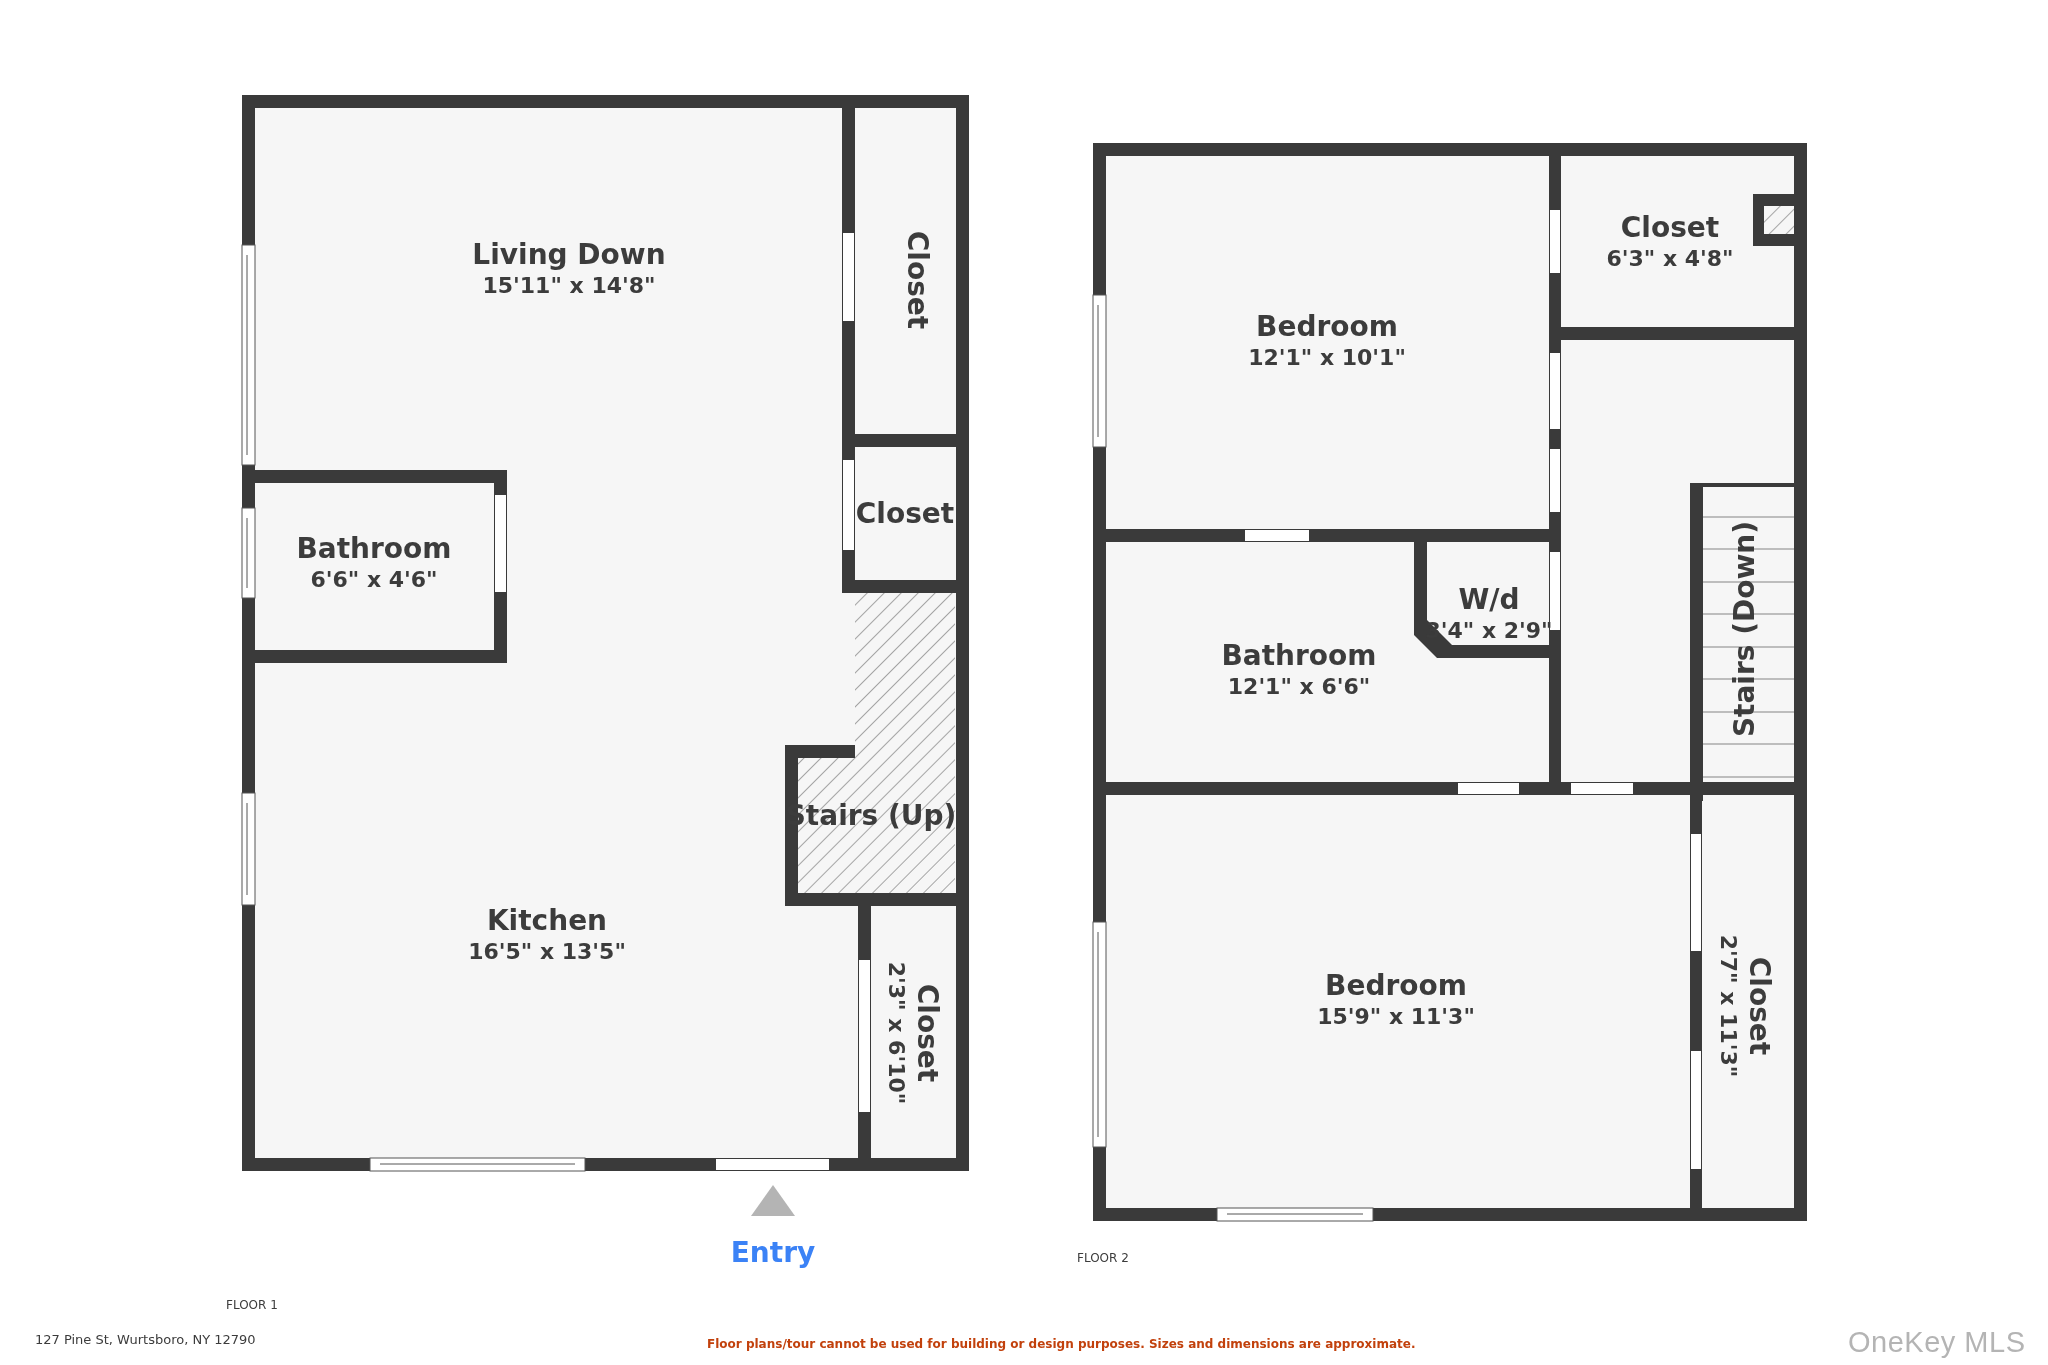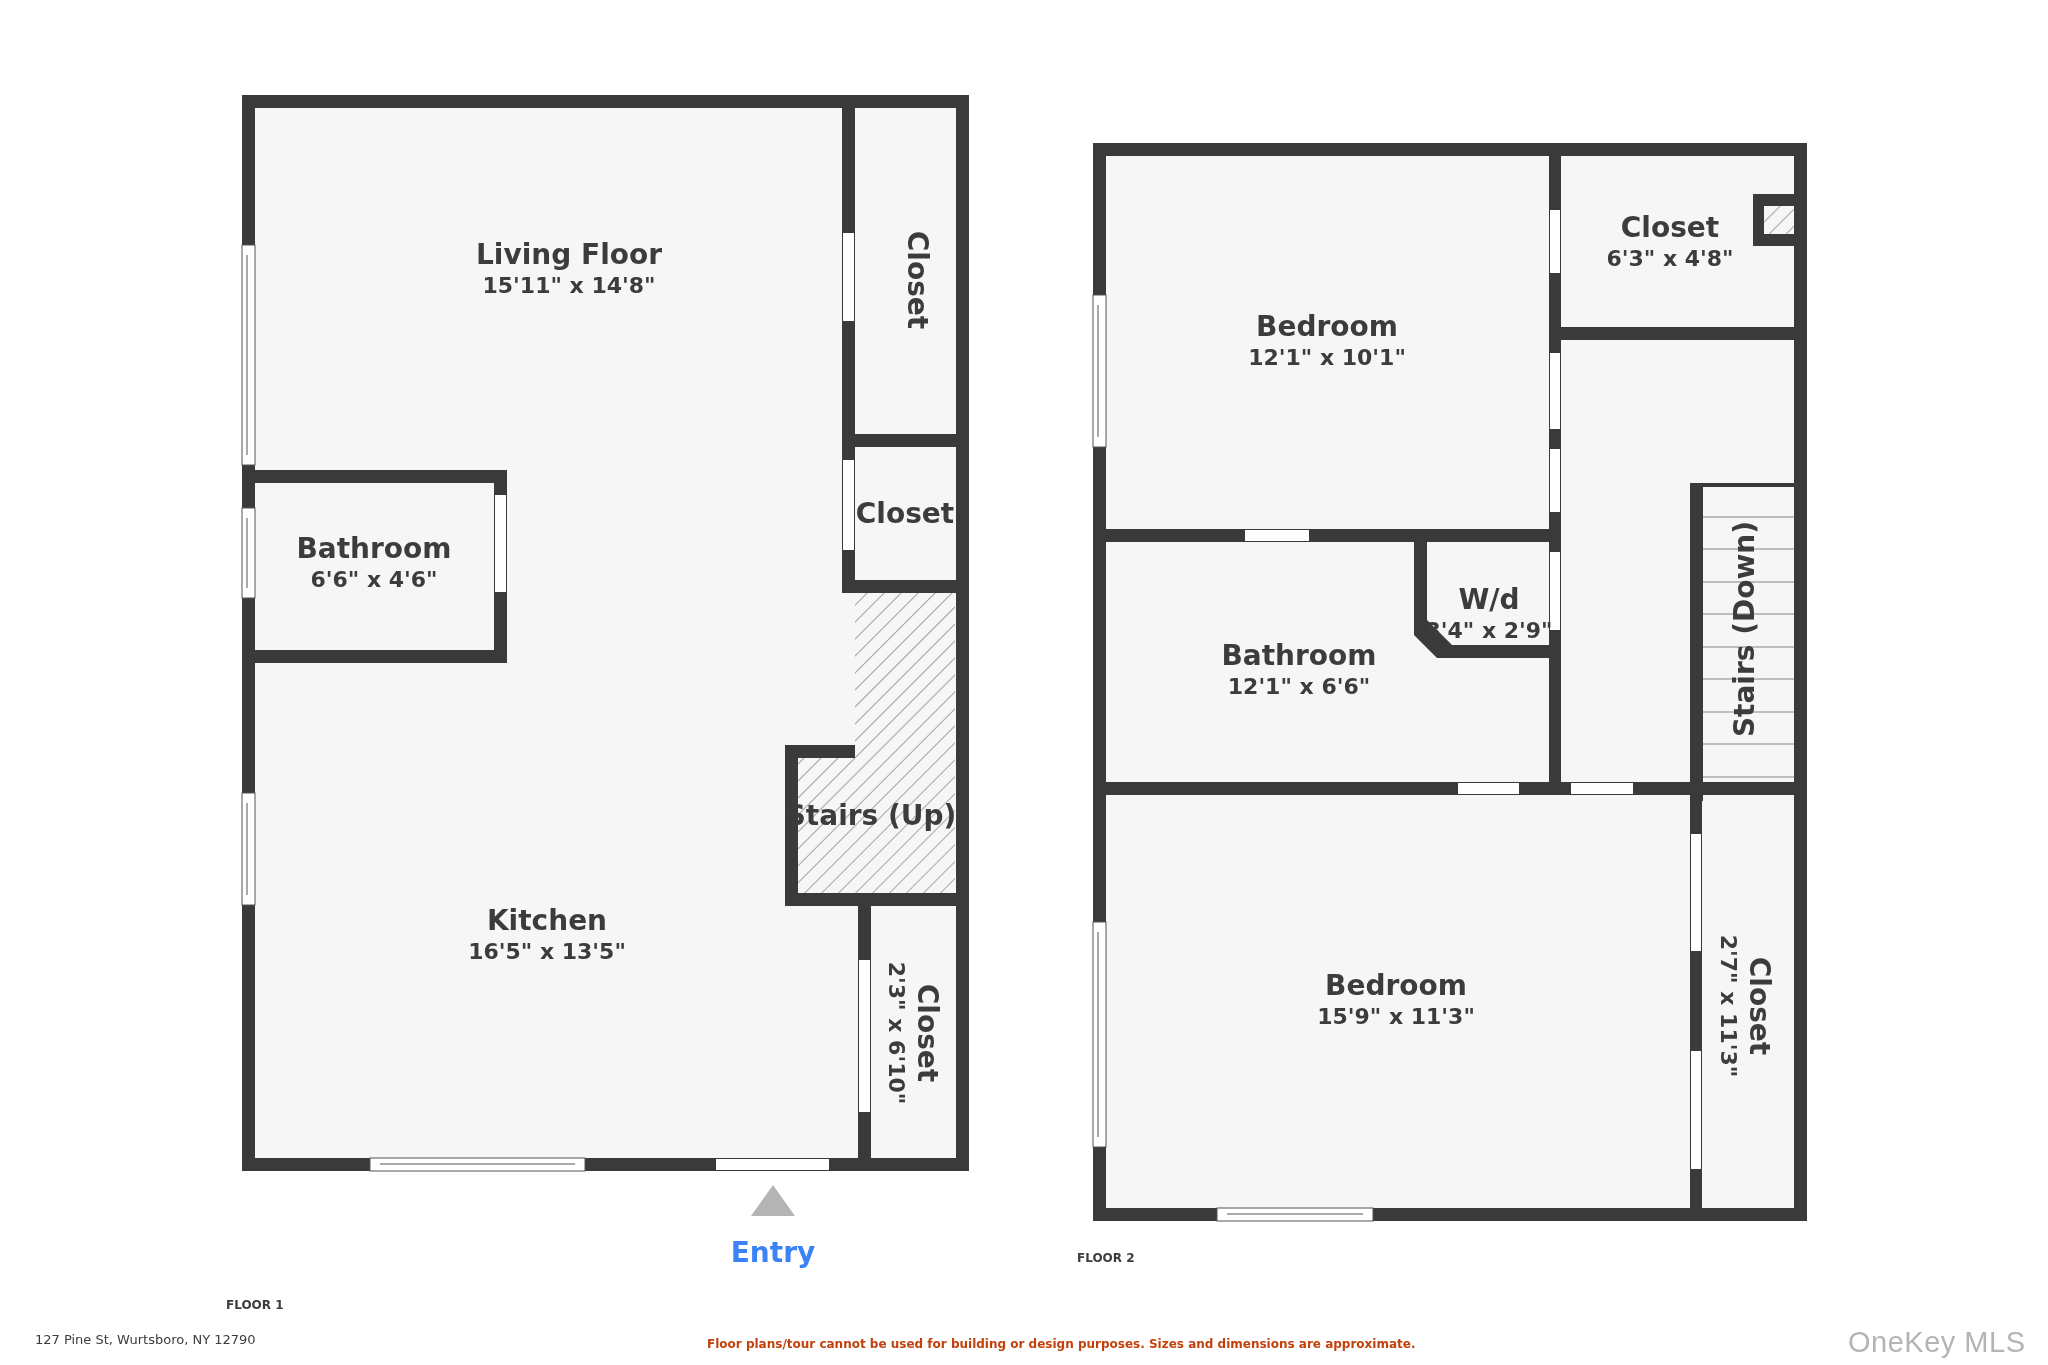--- a/index.html
+++ b/index.html
@@ -3,21 +3,21 @@
 <meta charset="utf-8">
 <style>
   html,body{margin:0;padding:0;background:#ffffff;}
   body{width:2048px;height:1365px;position:relative;overflow:hidden;font-family:"DejaVu Sans","Liberation Sans",sans-serif;}
   #plan{position:absolute;left:0;top:0;}
   .lbl{position:absolute;color:#3c3c3c;font-weight:bold;text-align:center;white-space:nowrap;transform:translate(-50%,-50%);font-family:"DejaVu Sans",sans-serif;}
   .room-name{font-size:28px;line-height:34px;display:block;}
   .room-dim{font-size:22px;line-height:28px;display:block;}
   .rot90{transform:translate(-50%,-50%) rotate(90deg);}
   .rotm90{transform:translate(-50%,-50%) rotate(-90deg);}
-  .floor-tag{position:absolute;font-size:12px;font-weight:bold;color:#3c3c3c;font-family:"DejaVu Sans",sans-serif;}
+  .floor-tag{position:absolute;font-size:12px;font-weight:normal;color:#3c3c3c;font-family:"DejaVu Sans",sans-serif;}
   .address{position:absolute;left:35px;top:1332px;font-size:13px;font-weight:normal;color:#3c3c3c;font-family:"DejaVu Sans",sans-serif;}
   .disclaimer{position:absolute;left:707px;top:1337px;font-size:12px;font-weight:bold;color:#c2410c;font-family:"DejaVu Sans",sans-serif;}
   .watermark{position:absolute;left:1848px;top:1326px;font-size:29px;color:#b4b4b4;font-family:"Liberation Sans",sans-serif;letter-spacing:0.5px;text-align:center;}
   .entry-label{position:absolute;left:773px;top:1252px;transform:translate(-50%,-50%);font-size:28px;font-weight:bold;color:#3b82f6;font-family:"DejaVu Sans",sans-serif;}
 </style>
 </head>
 <body>
 
 <svg id="plan" width="2048" height="1365" viewBox="0 0 2048 1365">
   <defs>
@@ -154,21 +154,21 @@
       </g>
       <g>
         <rect x="1217" y="1208" width="156" height="13" fill="#ffffff" stroke="#555" stroke-width="1"></rect>
         <line x1="1227" y1="1214" x2="1363" y2="1214" stroke="#555" stroke-width="1"></line>
       </g>
     </g>
   </g>
 </svg>
 
 <div class="lbl" style="left:569px;top:269px;">
-  <span class="room-name">Living Floor</span>
+  <span class="room-name">Living Down</span>
   <span class="room-dim">15'11" x 14'8"</span>
 </div>
 <div class="lbl rot90" style="left:917px;top:280px;">
   <span class="room-name">Closet</span>
 </div>
 <div class="lbl" style="left:905px;top:514px;">
   <span class="room-name">Closet</span>
 </div>
 <div class="lbl" style="left:374px;top:563px;">
   <span class="room-name">Bathroom</span>

